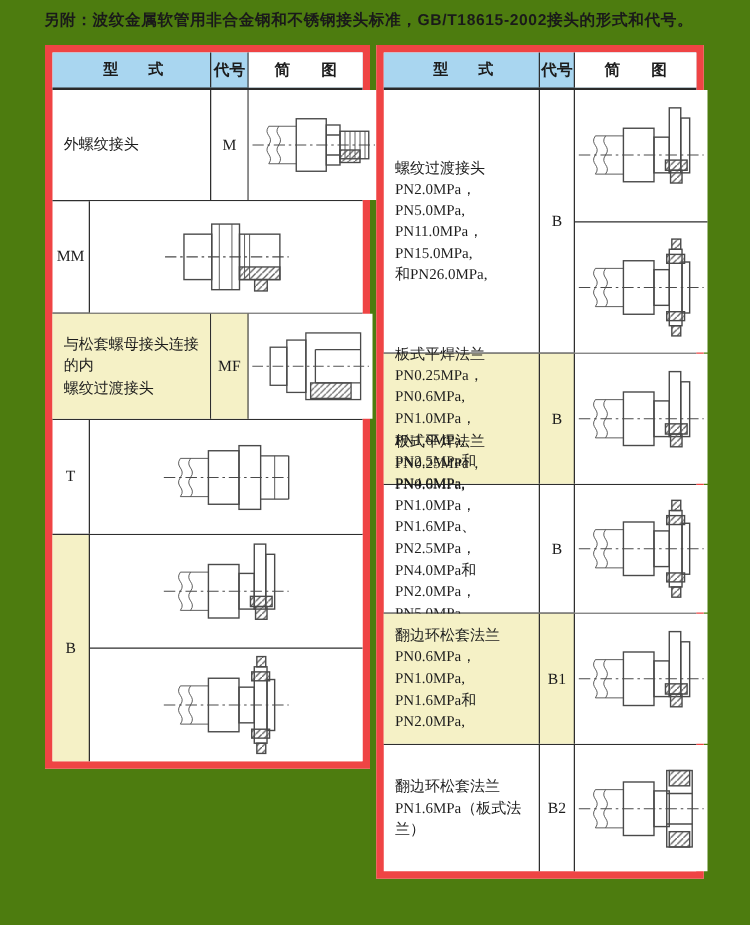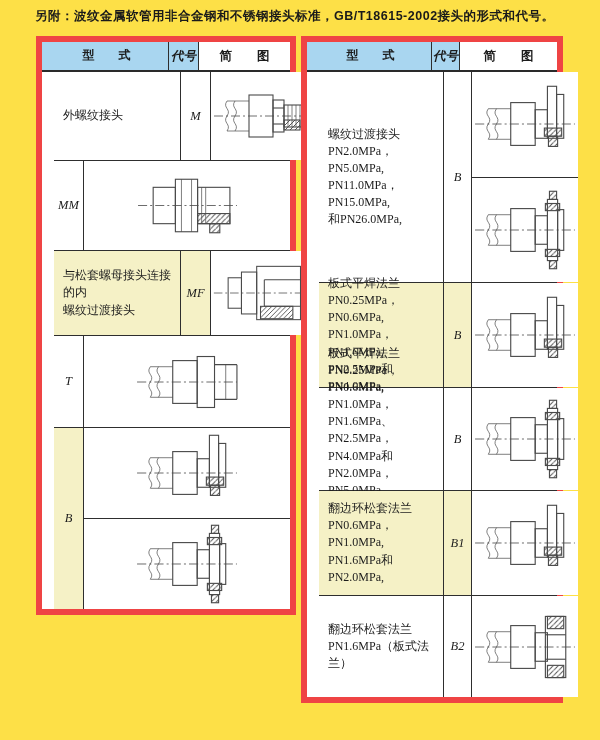--- a/index.html
+++ b/index.html
@@ -1,30 +1,30 @@
 <!DOCTYPE html>
 <html><head>
 <meta charset="utf-8">
 <style>
   html,body{margin:0;padding:0;}
   body{background:#e8e8e6;font-family:"Liberation Sans","DejaVu Sans",sans-serif;}
-  .page{position:relative;width:600px;height:740px;background:#fde047;overflow:hidden;}
+  .page{position:relative;width:600px;height:740px;background:#4d7c0f;overflow:hidden;}
   .title{position:absolute;left:35px;top:8px;font-size:12.5px;font-weight:bold;color:#1a1a1a;letter-spacing:0.5px;}
   .tbl{position:absolute;top:36px;border:6px solid #ef4444;background:#fff;box-sizing:border-box;display:flex;flex-direction:column;}
   .tbl-left{left:36px;width:260px;}
   .tbl-right{left:301px;width:262px;}
   .hrow{display:flex;height:30px;background:#a9d6f0;border-bottom:2px solid #2a2a2a;box-sizing:border-box;flex:none;}
-  .row{display:flex;border-bottom:1px solid #2e2e2e;box-sizing:border-box;flex:none;margin-left:12px;}
+  .row{display:flex;border-bottom:1px solid #2e2e2e;box-sizing:border-box;flex:none;}
   .row:last-child{border-bottom:none;}
   .cell{box-sizing:border-box;border-right:1px solid #2e2e2e;}
   .cell:last-child{border-right:none;}
   .hcell{display:flex;align-items:center;justify-content:center;font-size:12.5px;font-weight:bold;color:#1c1c1c;font-family:Liberation Serif, serif;}
   .c-type{width:127px;flex:none;display:flex;align-items:center;padding:4px 6px 4px 9px;font-size:12px;line-height:1.42;color:#1c1c1c;white-space:pre-line;font-family:"Liberation Serif","DejaVu Serif",serif;}
   .tbl-right .c-type{width:125px;}
-  .c-code{width:30px;flex:none;display:flex;align-items:center;justify-content:center;font-size:12.5px;color:#1c1c1c;font-family:"Liberation Serif","DejaVu Serif",serif;font-style:italic;}
+  .c-code{width:30px;flex:none;display:flex;align-items:center;justify-content:center;font-size:12.5px;color:#1c1c1c;font-family:"Liberation Serif","DejaVu Serif",serif;}
   .tbl-right .c-code{width:28px;}
   .c-diag{flex:1;display:flex;flex-direction:column;background:#fff;}
   .hl{background:#f5f1c6;}
   .subdiag{flex:1;display:flex;align-items:center;justify-content:center;overflow:hidden;border-bottom:1px solid #2e2e2e;}
   .subdiag:last-child{border-bottom:none;}
   svg.diag{display:block;}
   svg.diag rect, svg.diag path, svg.diag line, svg.diag polygon{fill:none;stroke:#4a4a4a;stroke-width:1.1;}
   svg.diag .h{fill:url(#hatch);stroke:#4a4a4a;}
   svg.diag .cl{stroke-dasharray:9 3 2 3;stroke-width:0.8;}
   svg.diag .thin{stroke-width:0.7;}

